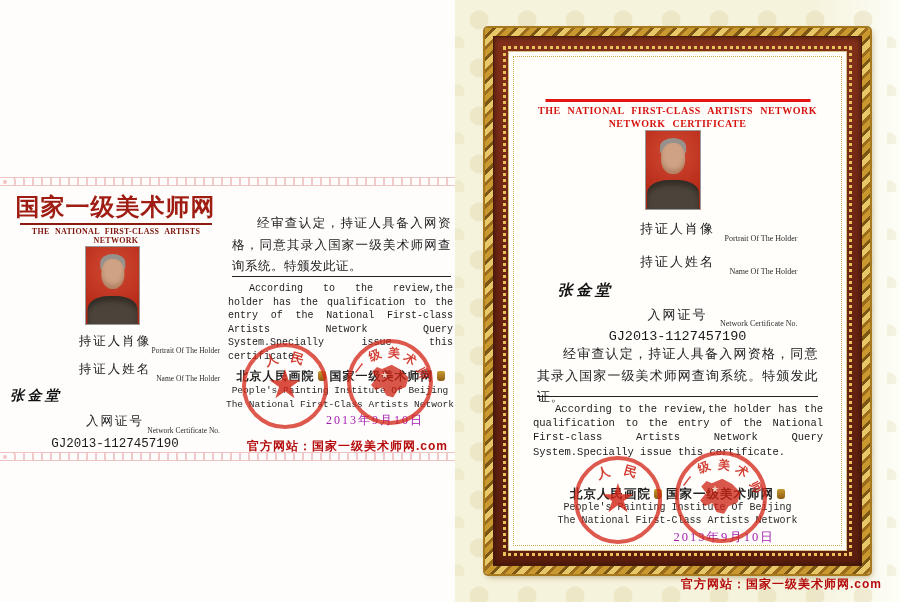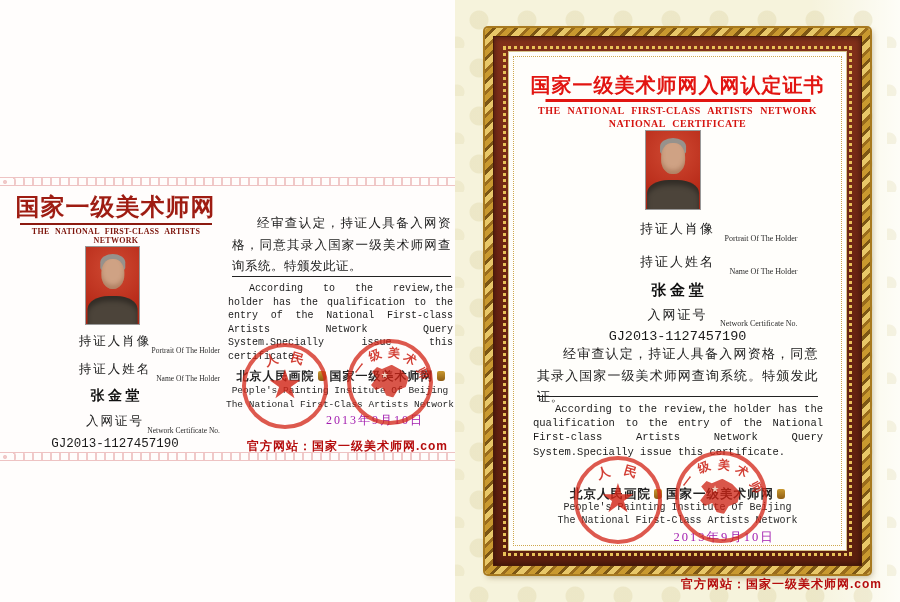--- a/index.html
+++ b/index.html
@@ -27,21 +27,21 @@
   .photo .hair { position:absolute; left:50%; top:9%; width:48%; height:22%; transform:translateX(-50%);
                  background:#97928c; border-radius:50% 50% 20% 20%; }
   .photo .head { position:absolute; left:50%; top:15%; width:44%; height:40%; transform:translateX(-50%);
                  background:#cfa284; border-radius:44% 44% 46% 46%; box-shadow:inset 0 -4px 4px rgba(120,70,40,.35); }
   .photo .torso { position:absolute; left:50%; bottom:-3%; width:96%; height:40%; transform:translateX(-50%);
                   background:#4c443a; border-radius:42% 42% 0 0; box-shadow:inset 0 5px 5px rgba(0,0,0,.35); }
 
   .f-zh { position:absolute; width:210px; left:10px; text-align:center; font-size:12.5px; color:#1c1c1c; letter-spacing:2px; }
   .f-en { position:absolute; width:210px; left:10px; text-align:right;
           font-family:Liberation Serif, serif; font-size:7.5px; color:#2a2a2a; }
-  .f-name { position:absolute; width:210px; left:10px; text-align:center; font-size:14px; font-weight:bold; color:#111; }
+  .f-name { position:absolute; width:210px; left:10px; font-size:14px; font-weight:bold; color:#111;font-style:italic; }
   .f-no { position:absolute; width:210px; left:10px; text-align:center;
           font-family:"Liberation Mono", monospace; font-size:12.5px; color:#1a1a1a; }
 
   .zh-body { position:absolute; color:#1b1b1b; text-indent:2em; text-align:justify;
              font-size:12.5px; line-height:1.72; letter-spacing:.5px; }
   .zh-body-l { left:232px; top:213px; width:219px; }
   .para-rule { position:absolute; height:1px; background:#222; }
   .rule-l { left:232px; top:276px; width:219px; }
   .en-body { position:absolute; font-family:"Liberation Mono", monospace; color:#1b1b1b;
              text-indent:3.5ch; text-align:justify; font-size:10px; line-height:1.35; }
@@ -167,24 +167,23 @@
 
     <div class="site-footer site-footer-l">官方网站：国家一级美术师网.com</div>
   </section>
 
   <section class="panel-right">
     <div class="frame">
       <div class="frame-band">
         <div class="frame-bead">
           <div class="sheet">
 
-            <h1 class="cert-title">国家一级美术师网入网认定证书</h1>
             <div class="cert-title-rule" style="left:50%; transform:translateX(-50%);"></div>
             <div class="cert-sub cert-sub1">THE NATIONAL FIRST-CLASS ARTISTS NETWORK</div>
-            <div class="cert-sub cert-sub2">NATIONAL CERTIFICATE</div>
+            <div class="cert-sub cert-sub2">NETWORK CERTIFICATE</div>
 
             <div class="photo photo-r" style="position:absolute;">
               <div class="hair"></div>
               <div class="head"></div>
               <div class="torso"></div>
             </div>
 
             <div class="f-zh" style="top:168px;">持证人肖像</div>
             <div class="f-en" style="top:182px;">Portrait Of The Holder</div>
             <div class="f-zh" style="top:201px;">持证人姓名</div>

